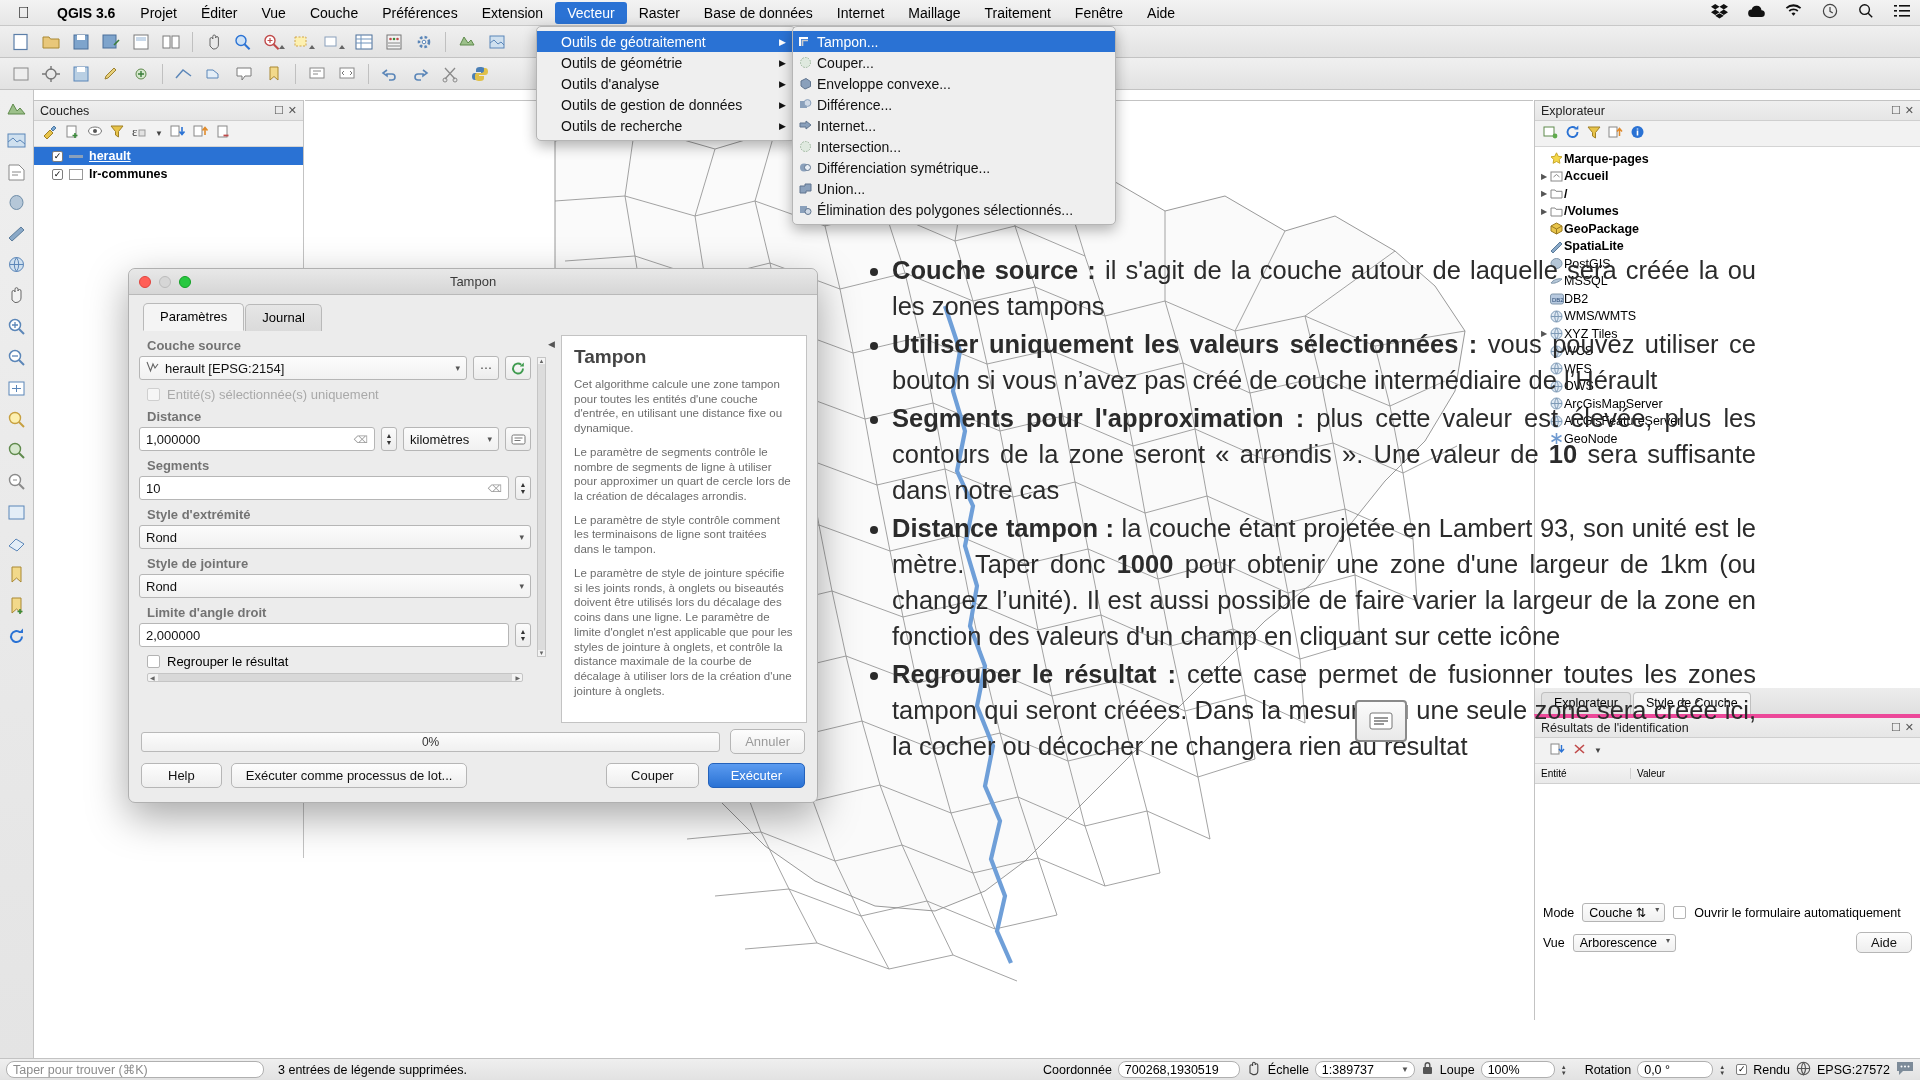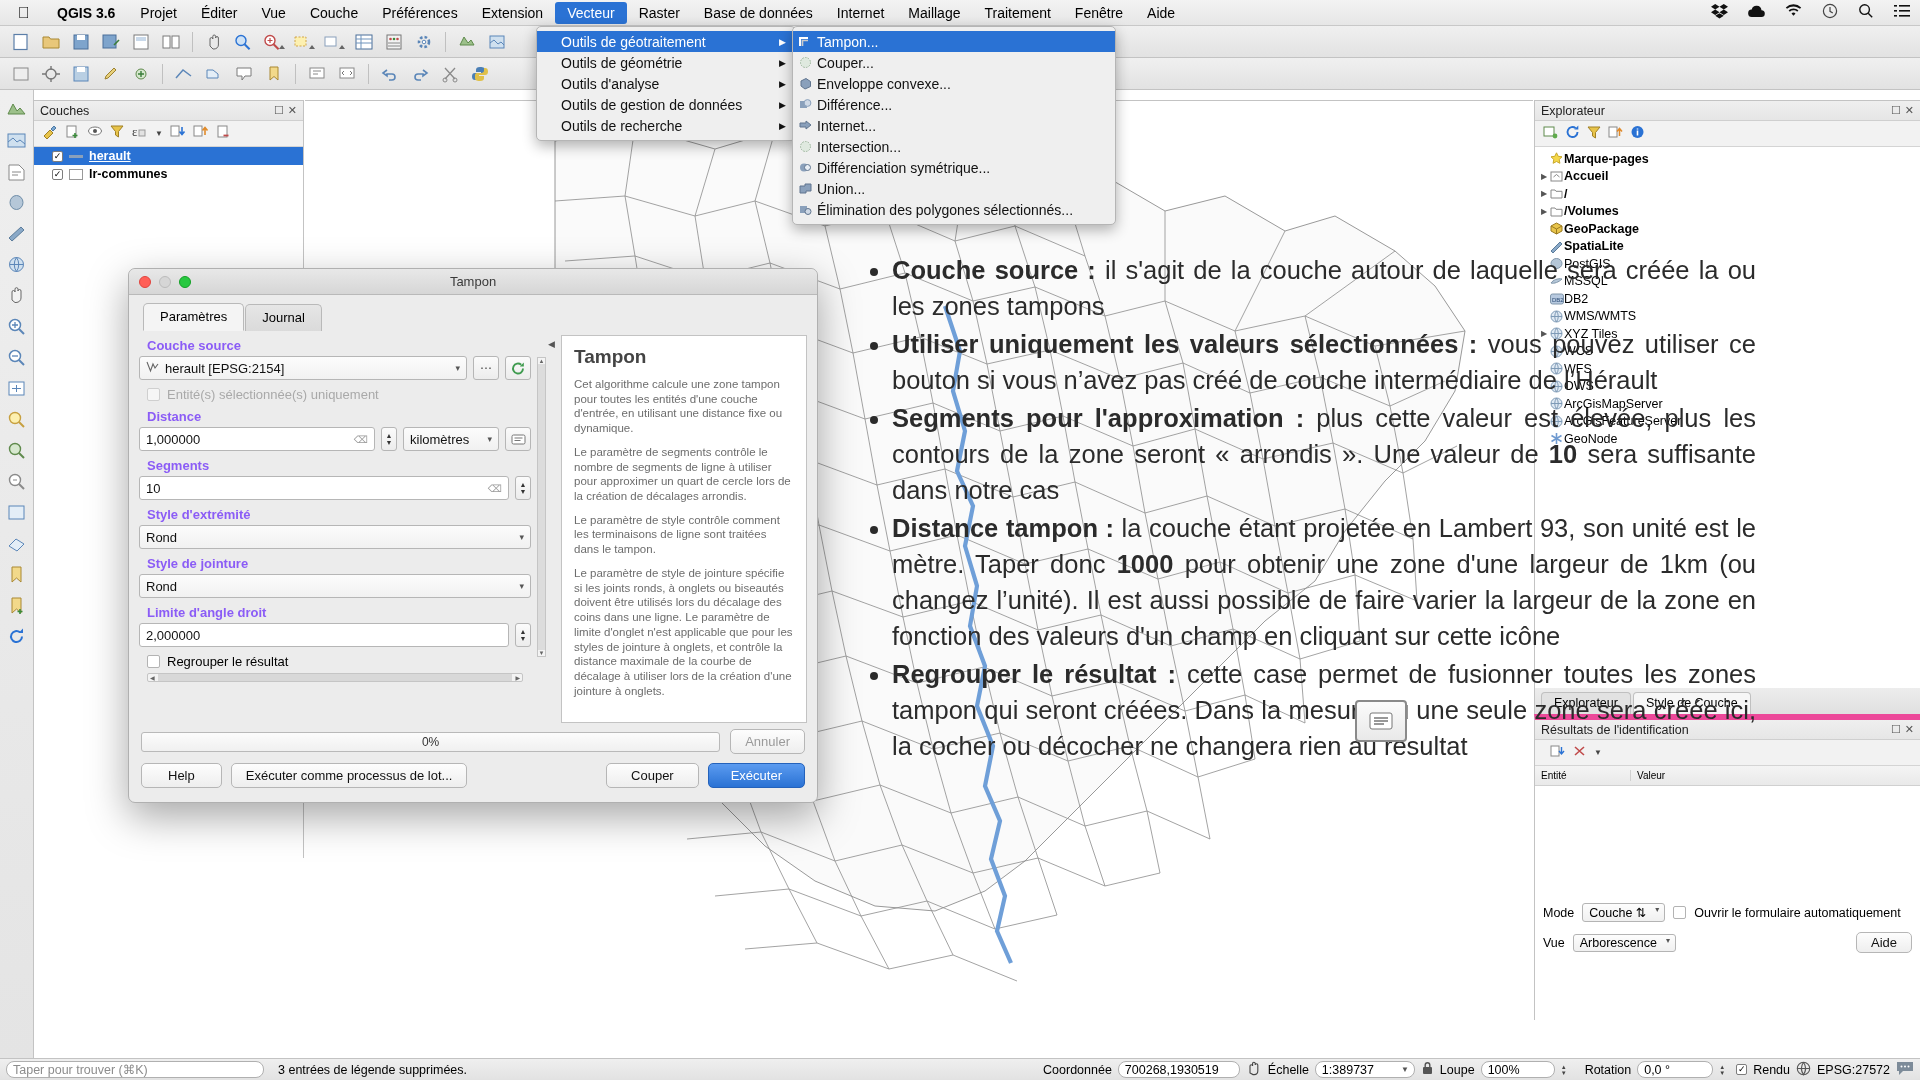--- a/index.html
+++ b/index.html
@@ -99,21 +99,21 @@
     position:absolute; left:1534px; top:688px; width:386px; height:26px;
     background:linear-gradient(#ededed,#e0e0e0); border-left:1px solid #c3c3c3;
     display:flex; align-items:flex-end; padding-left:6px; gap:2px;
   }
   .btab { font-size:12.5px; padding:3px 12px 4px; border:1px solid #c0c0c0; border-bottom:none;
           border-radius:4px 4px 0 0; background:#e2e2e2; }
   .btab.active { background:#f7f7f7; }
 
   #resultats {
     position:absolute; left:1534px; top:714px; width:386px; height:306px;
-    background:#fff; border-left:1px solid #c3c3c3; border-top:6px solid #ec4899;
+    background:#fff; border-left:1px solid #c3c3c3; border-top:4px solid #ec4899;
   }
   .res-header { display:flex; height:20px; font-size:10px; align-items:center;
                 background:linear-gradient(#f4f4f4,#e9e9e9); border-bottom:1px solid #d0d0d0; }
   .res-header div { padding:0 6px; }
   .res-col1 { width:96px; border-right:1px solid #d0d0d0; }
   .mode-row { display:flex; align-items:center; gap:8px; font-size:12.5px; padding:5px 8px; }
   .combo-sm { border:1px solid #b4b4b4; background:linear-gradient(#fdfdfd,#f0f0f0);
               border-radius:3px; padding:1px 18px 1px 6px; position:relative; font-size:12.5px; }
   .combo-sm:after { content:"\25BE"; position:absolute; right:5px; top:1px; font-size:8px; color:#555; }
 
@@ -161,21 +161,21 @@
   .dlg-title { position:absolute; left:0; right:0; text-align:center; font-size:13px; color:#3a3a3a; }
 
   .tabs { display:flex; align-items:flex-end; padding:8px 0 0 14px; gap:1px; }
   .tab { font-size:13px; padding:5px 16px 6px; border:1px solid #b9b9b9;
          border-bottom:none; border-radius:5px 5px 0 0;
          background:linear-gradient(#e6e6e6,#dadada); }
   .tab.active { background:#f4f4f4; border-bottom:1px solid #f4f4f4; }
 
   .dlg-body { display:flex; padding:0 10px; gap:0; height:392px; }
   .form-col { width:398px; padding-right:6px; }
-  .fld-label { font-size:13px; font-weight:bold; color:#8b5cf6; margin:7px 0 3px 8px; }
+  .fld-label { font-size:13px; font-weight:bold; color:#737373; margin:7px 0 3px 8px; }
   .inp {
     height:24px; border:1px solid #b6b6b6; background:#fff; border-radius:3px;
     display:flex; align-items:center; padding:0 6px; font-size:13px; color:#111;
   }
   .inp.combo { background:linear-gradient(#fcfcfc,#f1f1f1); position:relative; padding-right:20px; }
   .inp.combo:after { content:"\25BE"; position:absolute; right:6px; font-size:9px; color:#555; }
   .row { display:flex; align-items:center; gap:6px; }
   .sq-btn { width:26px; height:24px; border:1px solid #b6b6b6; border-radius:3px;
             background:linear-gradient(#fbfbfb,#ececec); display:flex;
             align-items:center; justify-content:center; font-size:12px; color:#444; }

